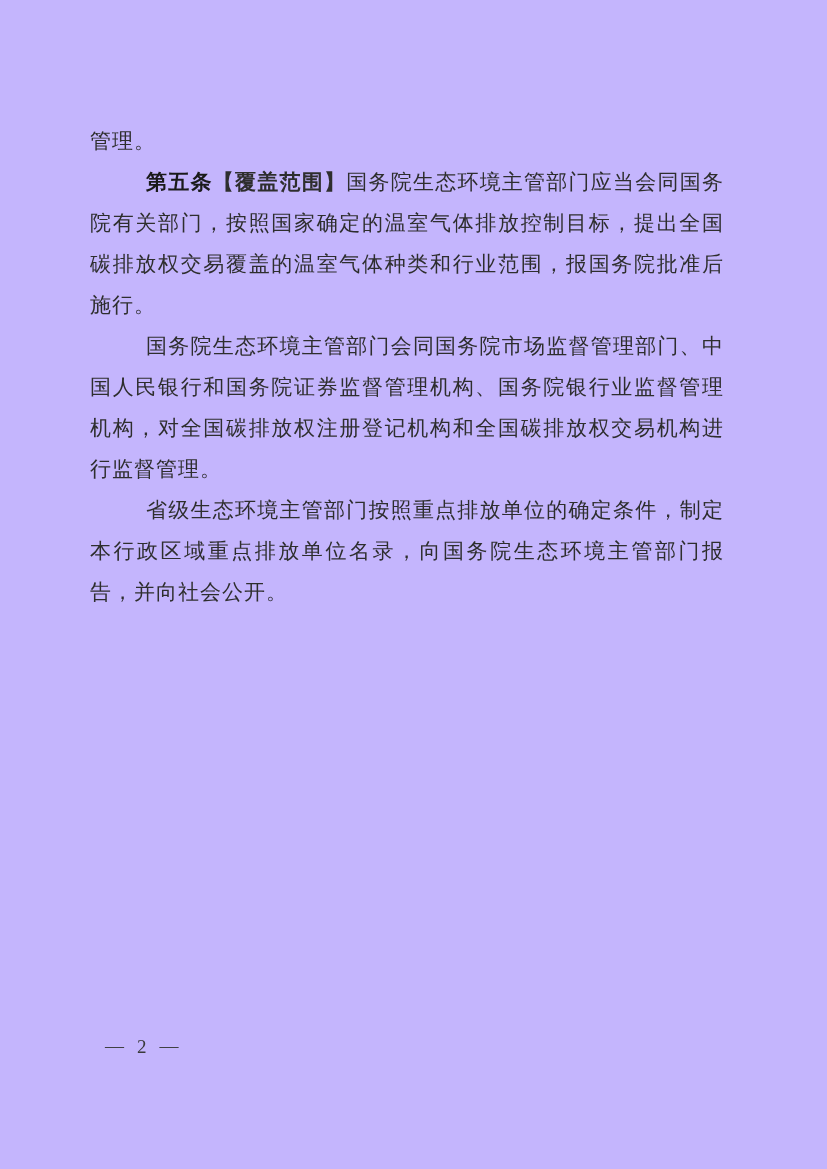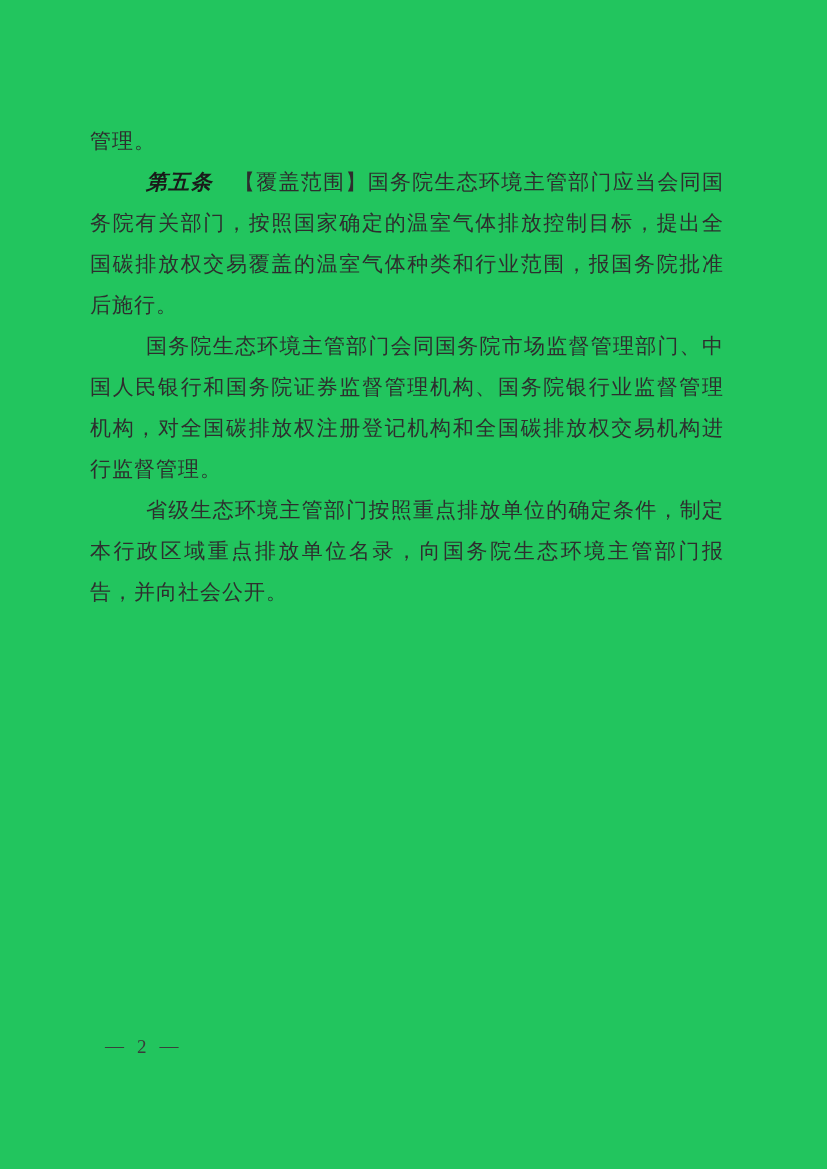--- a/index.html
+++ b/index.html
@@ -9,21 +9,21 @@
   }
   body {
     width: 827px;
     height: 1169px;
     font-family: "Liberation Serif", "DejaVu Serif", serif;
   }
   .page {
     position: relative;
     width: 827px;
     height: 1169px;
-    background: #22c55e;
+    background: #c4b5fd;
     overflow: hidden;
   }
   .content {
     position: absolute;
     left: 90px;
     top: 121px;
     width: 634px;
     color: #2e2e2e;
     font-size: 21px;
     line-height: 41px;
@@ -35,25 +35,23 @@
     margin: 0;
     padding: 0;
     text-indent: 56px;
   }
   .para.no-indent {
     text-indent: 0;
   }
   .term {
     font-weight: bold;
     color: #1a1a1a;
-    font-style: italic;
   }
   .article-title {
-    font-weight: normal;
-    margin-left: 21px;
+    font-weight: bold;
   }
   .footer {
     position: absolute;
     left: 105px;
     top: 1036px;
     display: flex;
     align-items: center;
     gap: 13px;
     font-size: 19px;
     color: #3a3a3a;

